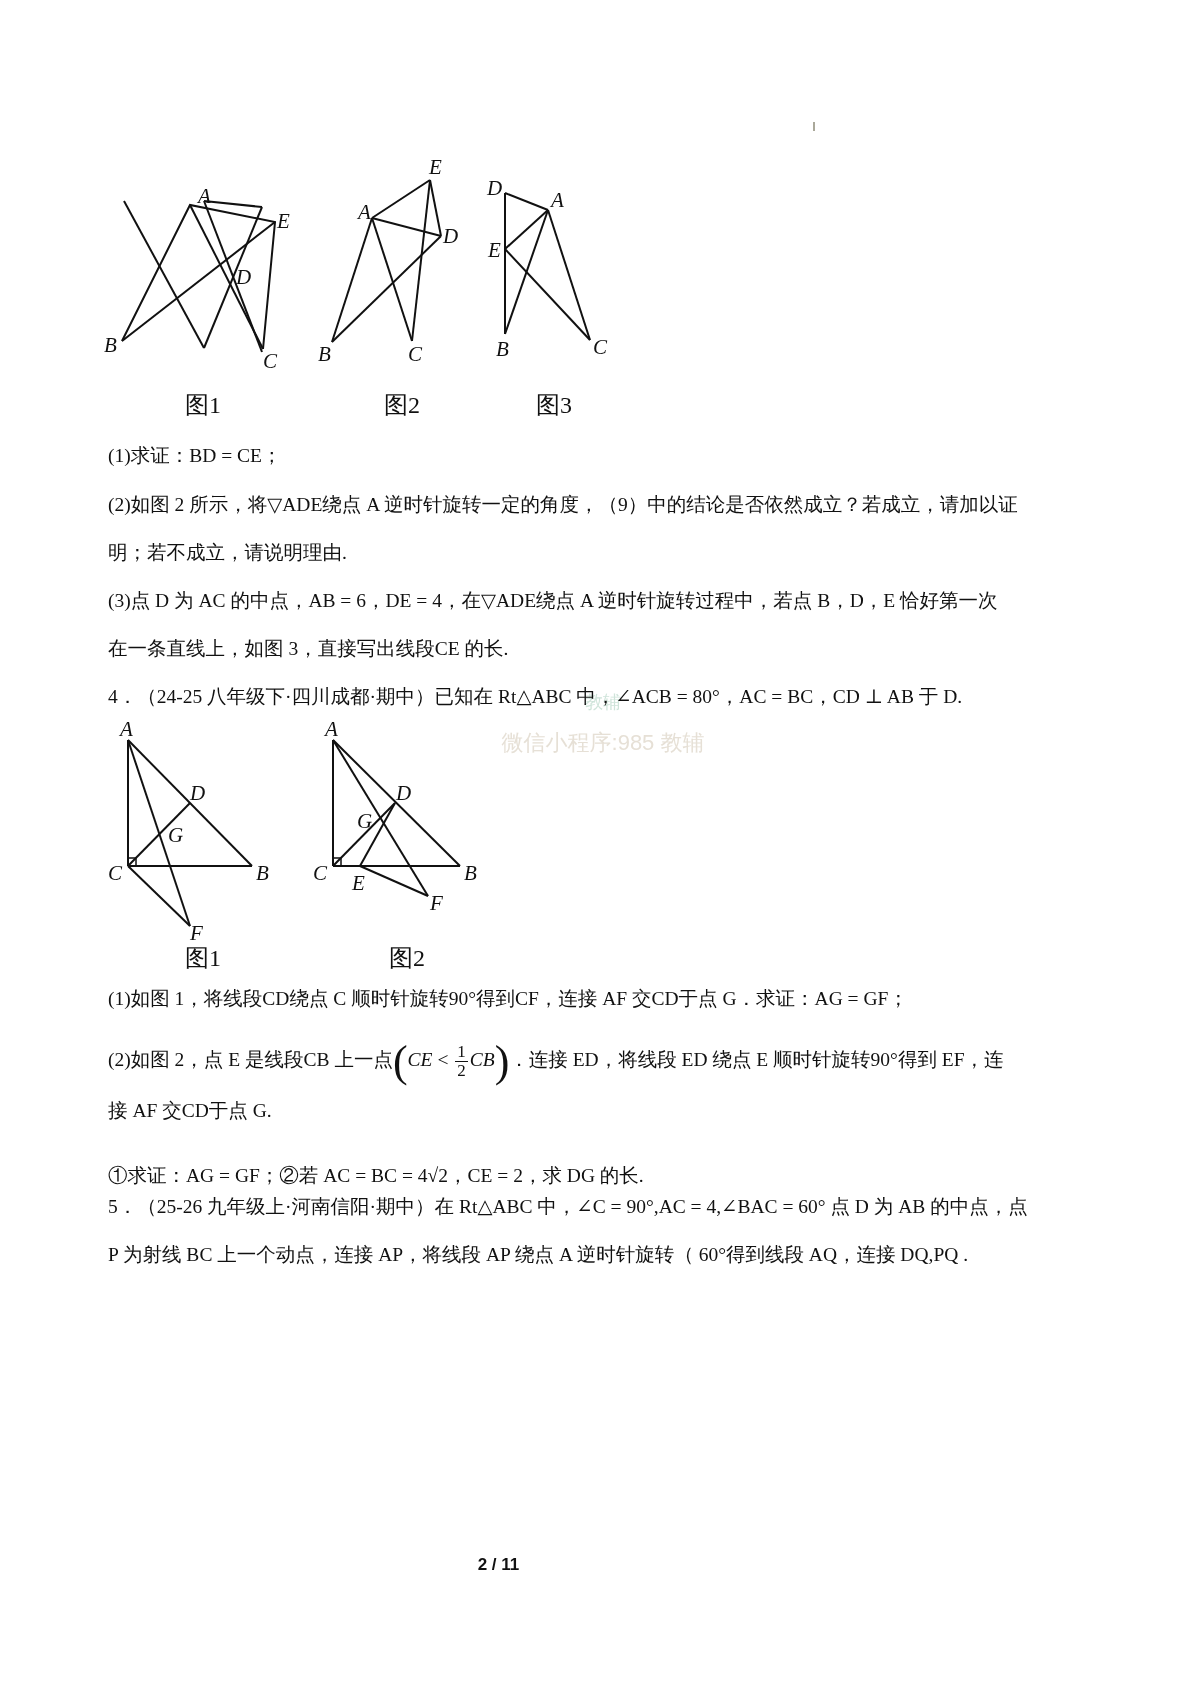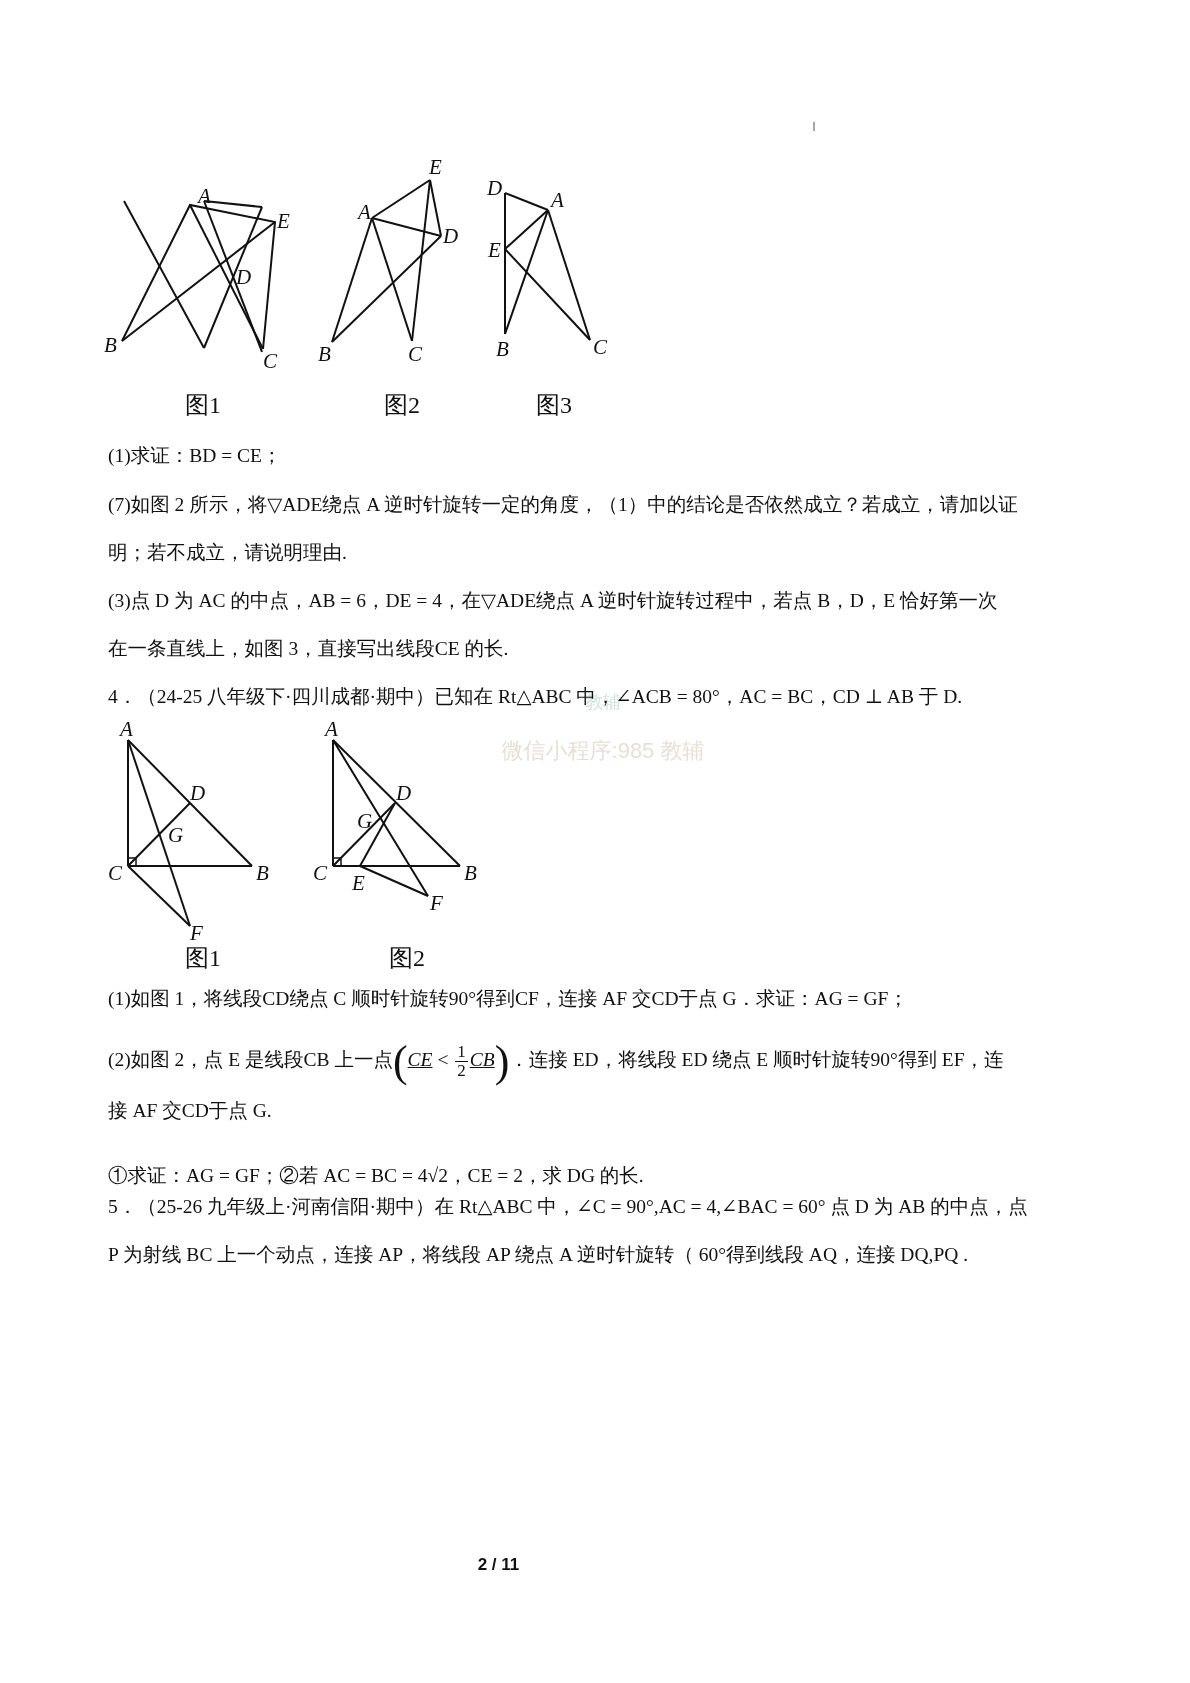--- a/index.html
+++ b/index.html
@@ -1,29 +1,29 @@
 <!DOCTYPE html>
 <html><head>
 <meta charset="utf-8">
 <style>
   html, body { margin:0; padding:0; background:#ffffff; }
   body { width:1190px; height:1683px; position:relative; overflow:hidden;
          font-family:"Liberation Serif","DejaVu Serif",serif; color:#111; }
   .abs { position:absolute; }
   .line { position:absolute; left:108px; font-size:19.5px; line-height:26px; white-space:nowrap; }
-  .line i, .it { font-style:italic;text-decoration:underline; }
+  .line i, .it { font-style:italic; }
   .cap { position:absolute; font-size:24px; }
   svg text { font-family:"Liberation Serif","DejaVu Serif",serif; font-style:italic; font-size:21px; fill:#111; }
   svg line, svg polyline, svg polygon { stroke:#111; stroke-width:2; fill:none; }
   .footer { position:absolute; top:1555px; left:0; width:997px; text-align:center;
             font-family:"Liberation Sans","DejaVu Sans",sans-serif; font-weight:bold; font-size:17px; }
   .watermark { position:absolute; left:488px; top:690px; width:230px; height:140px; color:#cfe6dc; text-align:center; }
   .wm-num { font-family:"Liberation Sans",sans-serif; font-size:62px; font-weight:bold; font-style:italic; color:#d8ece3; line-height:60px; }
   .wm-sub { font-family:"Liberation Sans",sans-serif; font-size:18px; color:#cfe4da; }
-  .wm-text { font-family:"Liberation Sans",sans-serif; font-size:22px; color:#e6e0d6; margin-top:22px; }
+  .wm-text { font-family:"Liberation Sans",sans-serif; font-size:22px; color:#e6e0d6; margin-top:14px; }
   .frac { display:inline-block; vertical-align:middle; text-align:center; font-size:17px; line-height:18px; margin:0 2px; }
   .frac span { display:block; }
   .frac .num { border-bottom:1px solid #111; padding:0 2px; }
   .bigparen { font-size:44px; vertical-align:middle; font-weight:100; line-height:26px; }
   .tick { position:absolute; left:813px; top:122px; width:2px; height:9px; background:#aaa89a; }
 </style>
 </head>
 <body>
 
 <div class="tick"></div>
@@ -74,21 +74,21 @@
   <text x="488" y="257">E</text>
   <text x="496" y="356">B</text>
   <text x="593" y="354">C</text>
 </svg>
 
 <div class="cap" style="left:185px;top:389px">图1</div>
 <div class="cap" style="left:384px;top:389px">图2</div>
 <div class="cap" style="left:536px;top:389px">图3</div>
 
 <div class="line" style="top:443px">(1)求证：BD = CE；</div>
-<div class="line" style="top:492px">(7)如图 2 所示，将▽ADE绕点 A 逆时针旋转一定的角度，（1）中的结论是否依然成立？若成立，请加以证</div>
+<div class="line" style="top:492px">(2)如图 2 所示，将▽ADE绕点 A 逆时针旋转一定的角度，（9）中的结论是否依然成立？若成立，请加以证</div>
 <div class="line" style="top:540px">明；若不成立，请说明理由.</div>
 <div class="line" style="top:588px">(3)点 D 为 AC 的中点，AB = 6，DE = 4，在▽ADE绕点 A 逆时针旋转过程中，若点 B，D，E 恰好第一次</div>
 <div class="line" style="top:636px">在一条直线上，如图 3，直接写出线段CE 的长.</div>
 
 <div class="watermark">
   <div class="wm-sub">教辅</div>
   <div class="wm-text">微信小程序:985 教辅</div>
 </div>
 
 <div class="line" style="top:684px">

